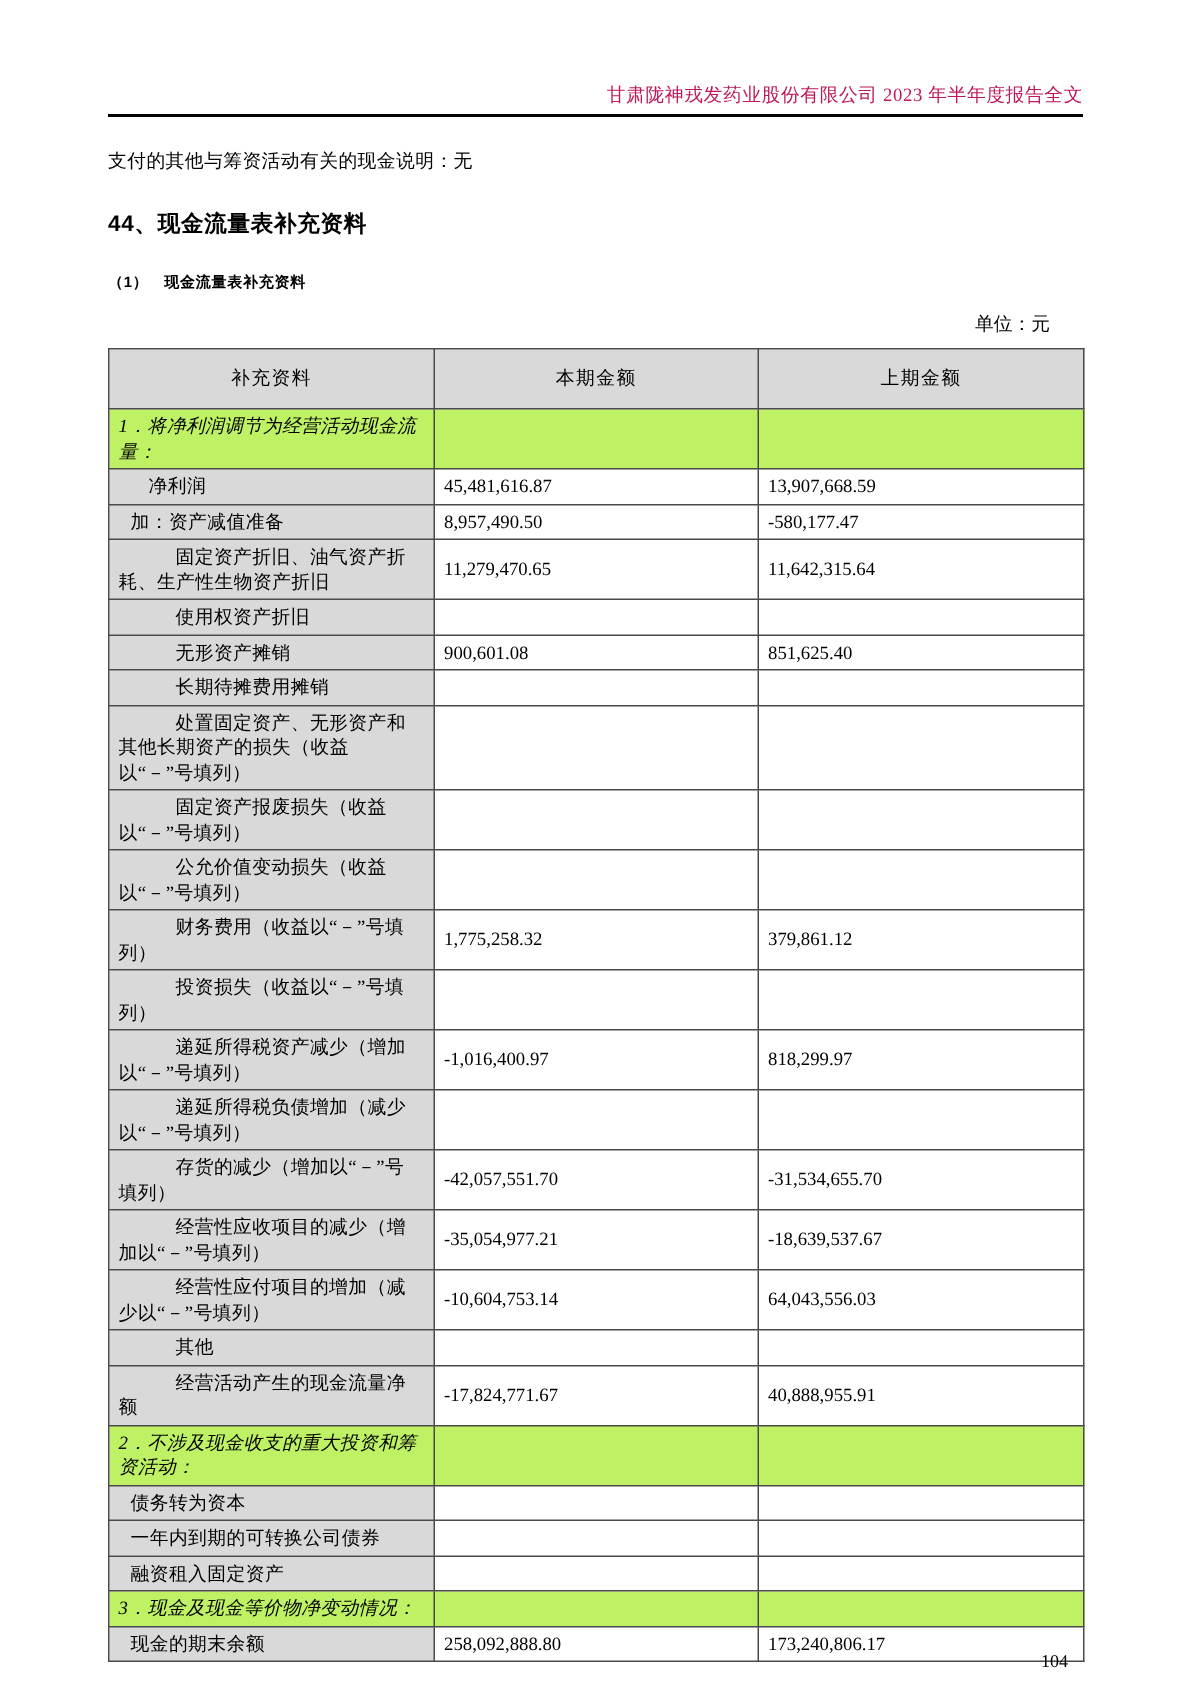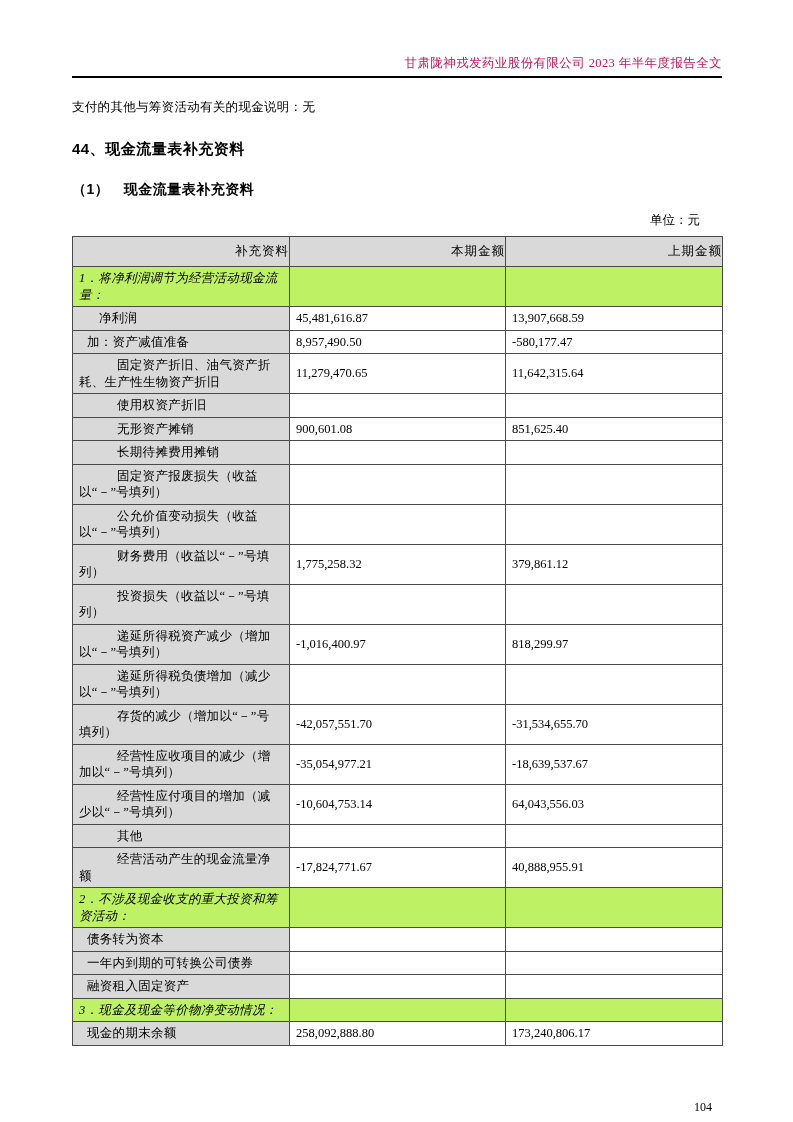--- a/index.html
+++ b/index.html
@@ -31,21 +31,21 @@
   }
   .h-section {
     margin-top: 24px;
     font-size: 15px;
     font-weight: bold;
     font-family: "Liberation Sans", "DejaVu Sans", sans-serif;
     letter-spacing: 0.5px;
   }
   .h-sub {
     margin-top: 22px;
-    font-size: 14px;
+    font-size: 10px;
     font-weight: bold;
     font-family: "Liberation Sans", "DejaVu Sans", sans-serif;
     letter-spacing: 0.5px;
   }
   .unit-label {
     margin-top: 13px;
     text-align: right;
     padding-right: 22px;
     font-size: 12.5px;
   }
@@ -57,24 +57,24 @@
     font-size: 12.5px;
   }
   .supp-table col.c1 { width: 217px; }
   .supp-table col.c2 { width: 216px; }
   .supp-table col.c3 { width: 217px; }
   .supp-table th, .supp-table td {
     border: 1px solid #4a4a4a;
     vertical-align: middle;
   }
   .supp-table th {
-    height: 30px;
+    height: 40px;
     background: #d9d9d9;
     font-weight: normal;
-    text-align: right;
+    text-align: center;
     letter-spacing: 1px;
   }
   .supp-table td { height: 23px; line-height: 16.5px; }
   td.label-cell {
     background: #d9d9d9;
     padding: 3px 8px 3px 6px;
     text-align: left;
     letter-spacing: 0.3px;
   }
   td.amount-cell {
@@ -155,20 +155,25 @@
           <td class="label-cell ind-3">无形资产摊销</td>
           <td class="amount-cell">900,601.08</td>
           <td class="amount-cell">851,625.40</td>
         </tr>
         <tr>
           <td class="label-cell ind-3">长期待摊费用摊销</td>
           <td class="amount-cell"></td>
           <td class="amount-cell"></td>
         </tr>
         <tr>
+          <td class="label-cell ind-3">处置固定资产、无形资产和其他长期资产的损失（收益以“－”号填列）</td>
+          <td class="amount-cell"></td>
+          <td class="amount-cell"></td>
+        </tr>
+        <tr>
           <td class="label-cell ind-3">固定资产报废损失（收益以“－”号填列）</td>
           <td class="amount-cell"></td>
           <td class="amount-cell"></td>
         </tr>
         <tr>
           <td class="label-cell ind-3">公允价值变动损失（收益以“－”号填列）</td>
           <td class="amount-cell"></td>
           <td class="amount-cell"></td>
         </tr>
         <tr>

